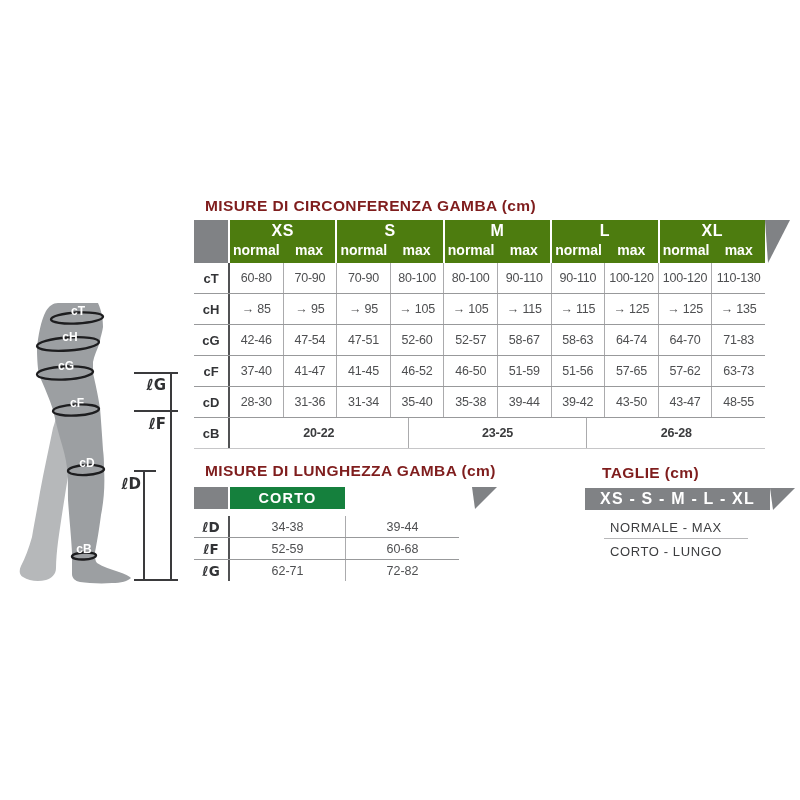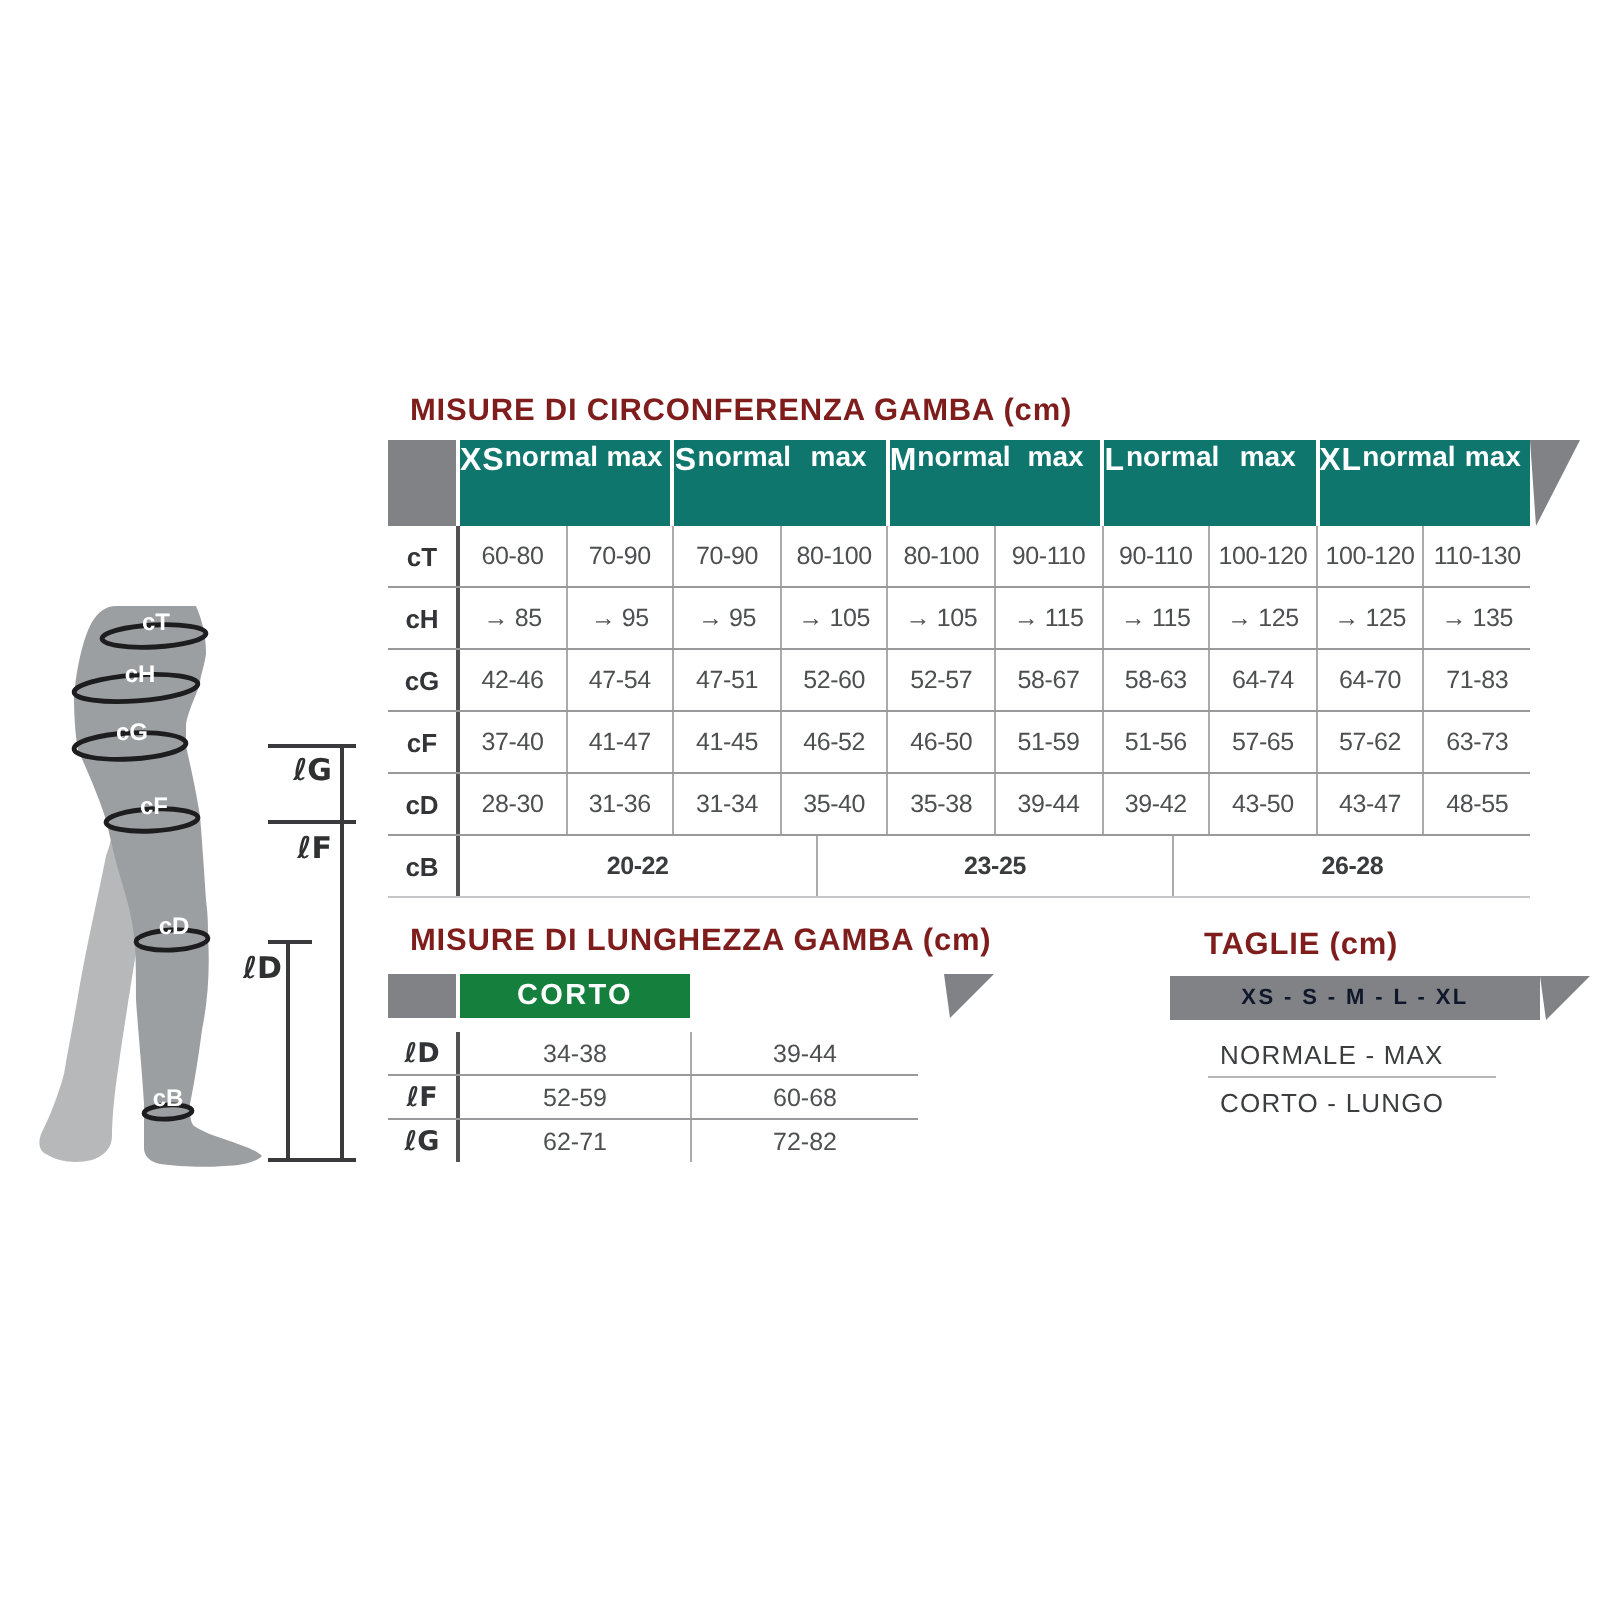--- a/index.html
+++ b/index.html
@@ -6,21 +6,21 @@
   body{
     width:800px;height:800px;background:#ffffff;position:relative;overflow:hidden;
     font-family:"Liberation Sans",sans-serif;
   }
   .abs{position:absolute}
   .sec-title{font-weight:bold;font-size:15.5px;color:#7f1d1d;letter-spacing:.4px;white-space:nowrap}
 
   
   #t1h{left:194px;top:220px;width:571px;height:43px;display:flex;gap:2px}
   .hstub{width:34px;background:#808285}
-  .hgroup{flex:1;background:#0f766e;display:flex;flex-direction:row;color:#fff}
+  .hgroup{flex:1;background:#4d7c0f;display:flex;flex-direction:column;color:#fff}
   .hsize{height:22px;display:flex;align-items:center;justify-content:center;font-weight:bold;font-size:16px;letter-spacing:.5px}
   .hsub{flex:1;display:flex;font-weight:bold;font-size:14px}
   .hsub span{flex:1;text-align:center}
   .slant{width:0;height:0;border-style:solid;border-color:#808285 transparent transparent transparent}
   #t1slant{left:765px;top:220px;border-top-width:43px;border-right:22px solid transparent}
   #t2slant{left:472px;top:487px;border-top-width:22px;border-right:22px solid transparent}
   #tgslant{left:770px;top:488px;border-top-width:22px;border-right:22px solid transparent}
 
   
   #t1b{left:194px;top:263px;width:571px}
@@ -40,22 +40,22 @@
   #t2b{left:194px;top:516px;width:265px}
   .row2{display:flex;height:21px;align-items:stretch;border-bottom:1px solid #98999b}
   .row2:last-child{border-bottom:none}
   .rlabel2{width:34px;flex:none;border-right:2px solid #515254;display:flex;align-items:center;justify-content:center;
            font-weight:bold;font-size:13.5px;color:#333437;font-family:"DejaVu Sans",sans-serif}
   .cell2a{width:115px;flex:none;border-right:1px solid #ababad}
   .cell2b{flex:1}
   .vcell{display:flex;align-items:center;justify-content:center;font-size:12.5px;color:#4e4f51}
 
   
-  #tg-banner{left:585px;top:488px;width:185px;height:22px;background:#808285;color:#0f172a;font-weight:bold;
-             font-size:11px;letter-spacing:1.2px;display:flex;align-items:center;justify-content:center}
+  #tg-banner{left:585px;top:488px;width:185px;height:22px;background:#808285;color:#ffffff;font-weight:bold;
+             font-size:16px;letter-spacing:1.2px;display:flex;align-items:center;justify-content:center}
   .tg-line{font-size:13px;color:#3c3d3f;letter-spacing:.6px;white-space:nowrap}
   #tg-div{left:604px;top:538px;width:144px;height:1px;background:#b7b7b9}
 
   #legsvg{left:0;top:0}
 </style>
 </head>
 <body>
 
 <svg id="legsvg" class="abs" width="800" height="800" viewBox="0 0 800 800">
   <path fill="#b6b8ba" d="M68,308 C60,330 57,360 58,390 C58,405 57,418 53,428 C49,448 44,470 40,492

